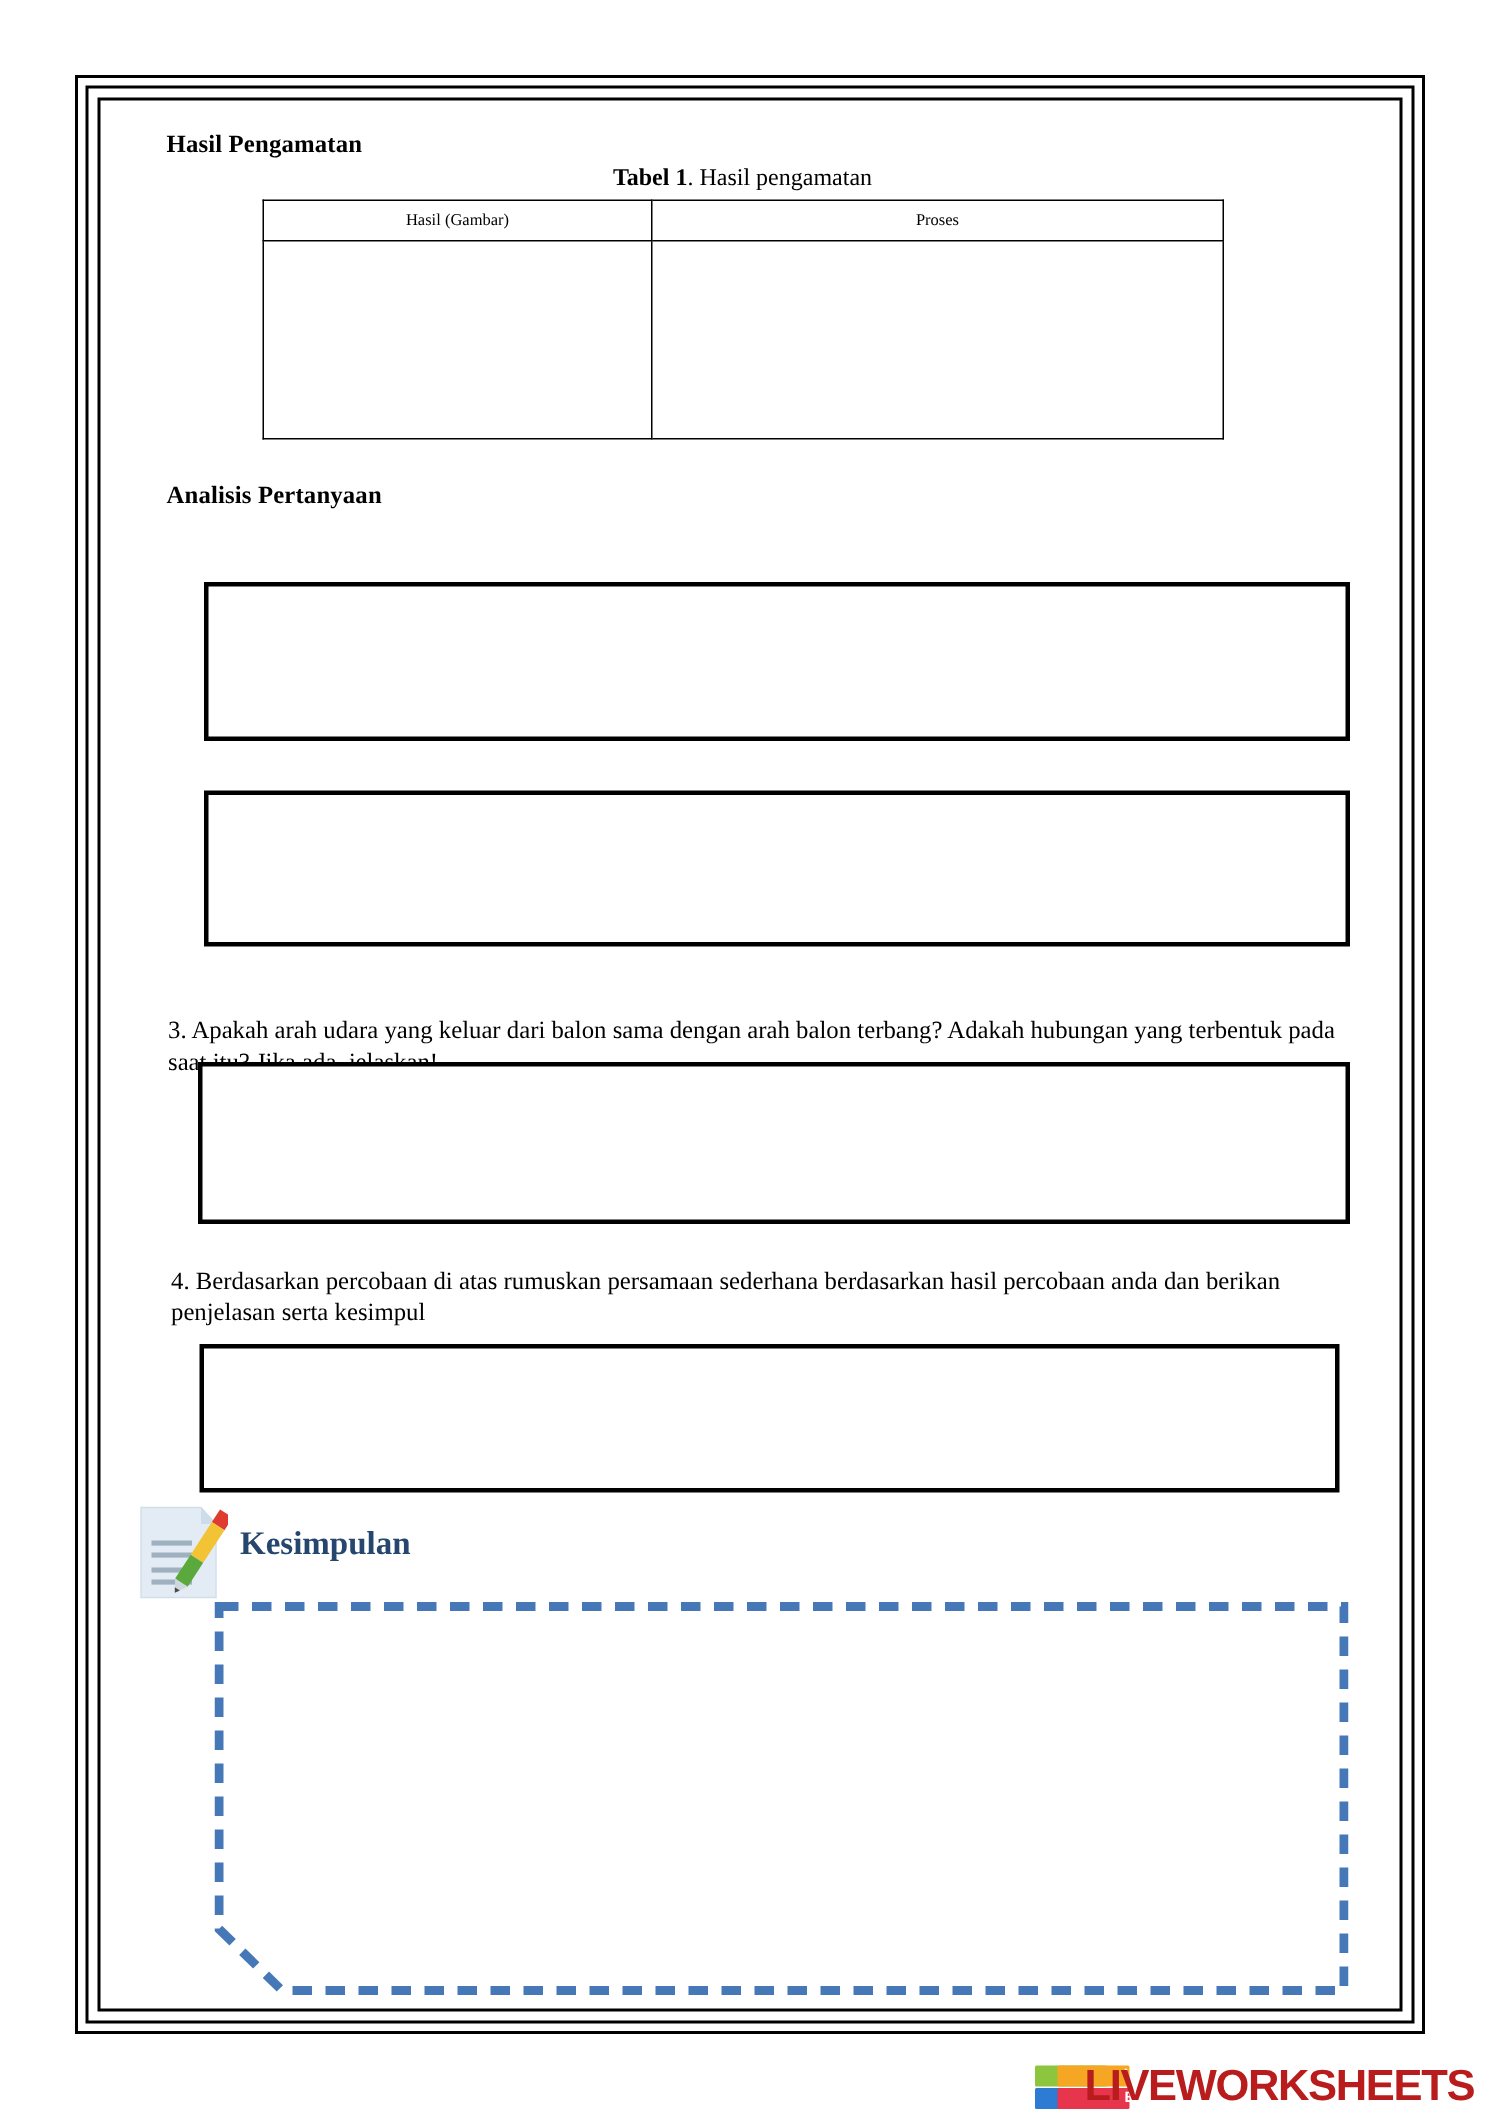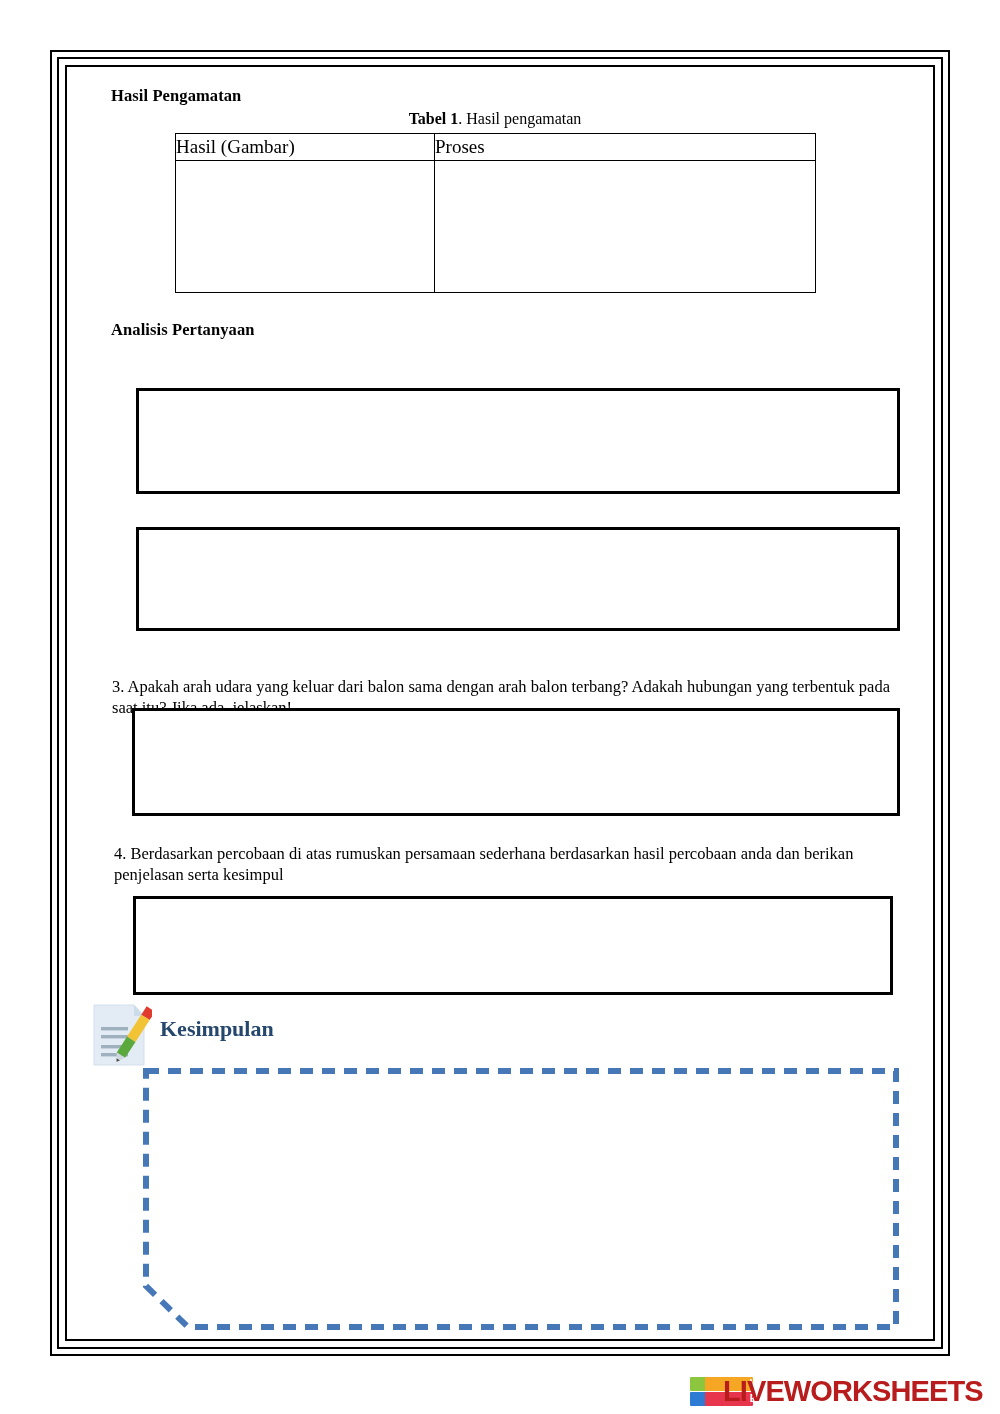--- a/index.html
+++ b/index.html
@@ -39,22 +39,22 @@
   }
   .tbl-caption b{font-weight:bold;}
 
   
   .obs-table{
     position:absolute;left:175px;top:133px;width:638px;
     border-collapse:collapse;table-layout:fixed;
   }
   .obs-table td{
     border:1.6px solid #000;
-    font-size:19px;
-    text-align:left;
+    font-size:11px;
+    text-align:center;
     padding:0;
     height:26px;
     vertical-align:middle;
   }
   .obs-table .col-a{width:258px;}
   .obs-table .col-b{width:380px;}
   .obs-table tr.body-row td{height:131px;}
 
   
   .q{

